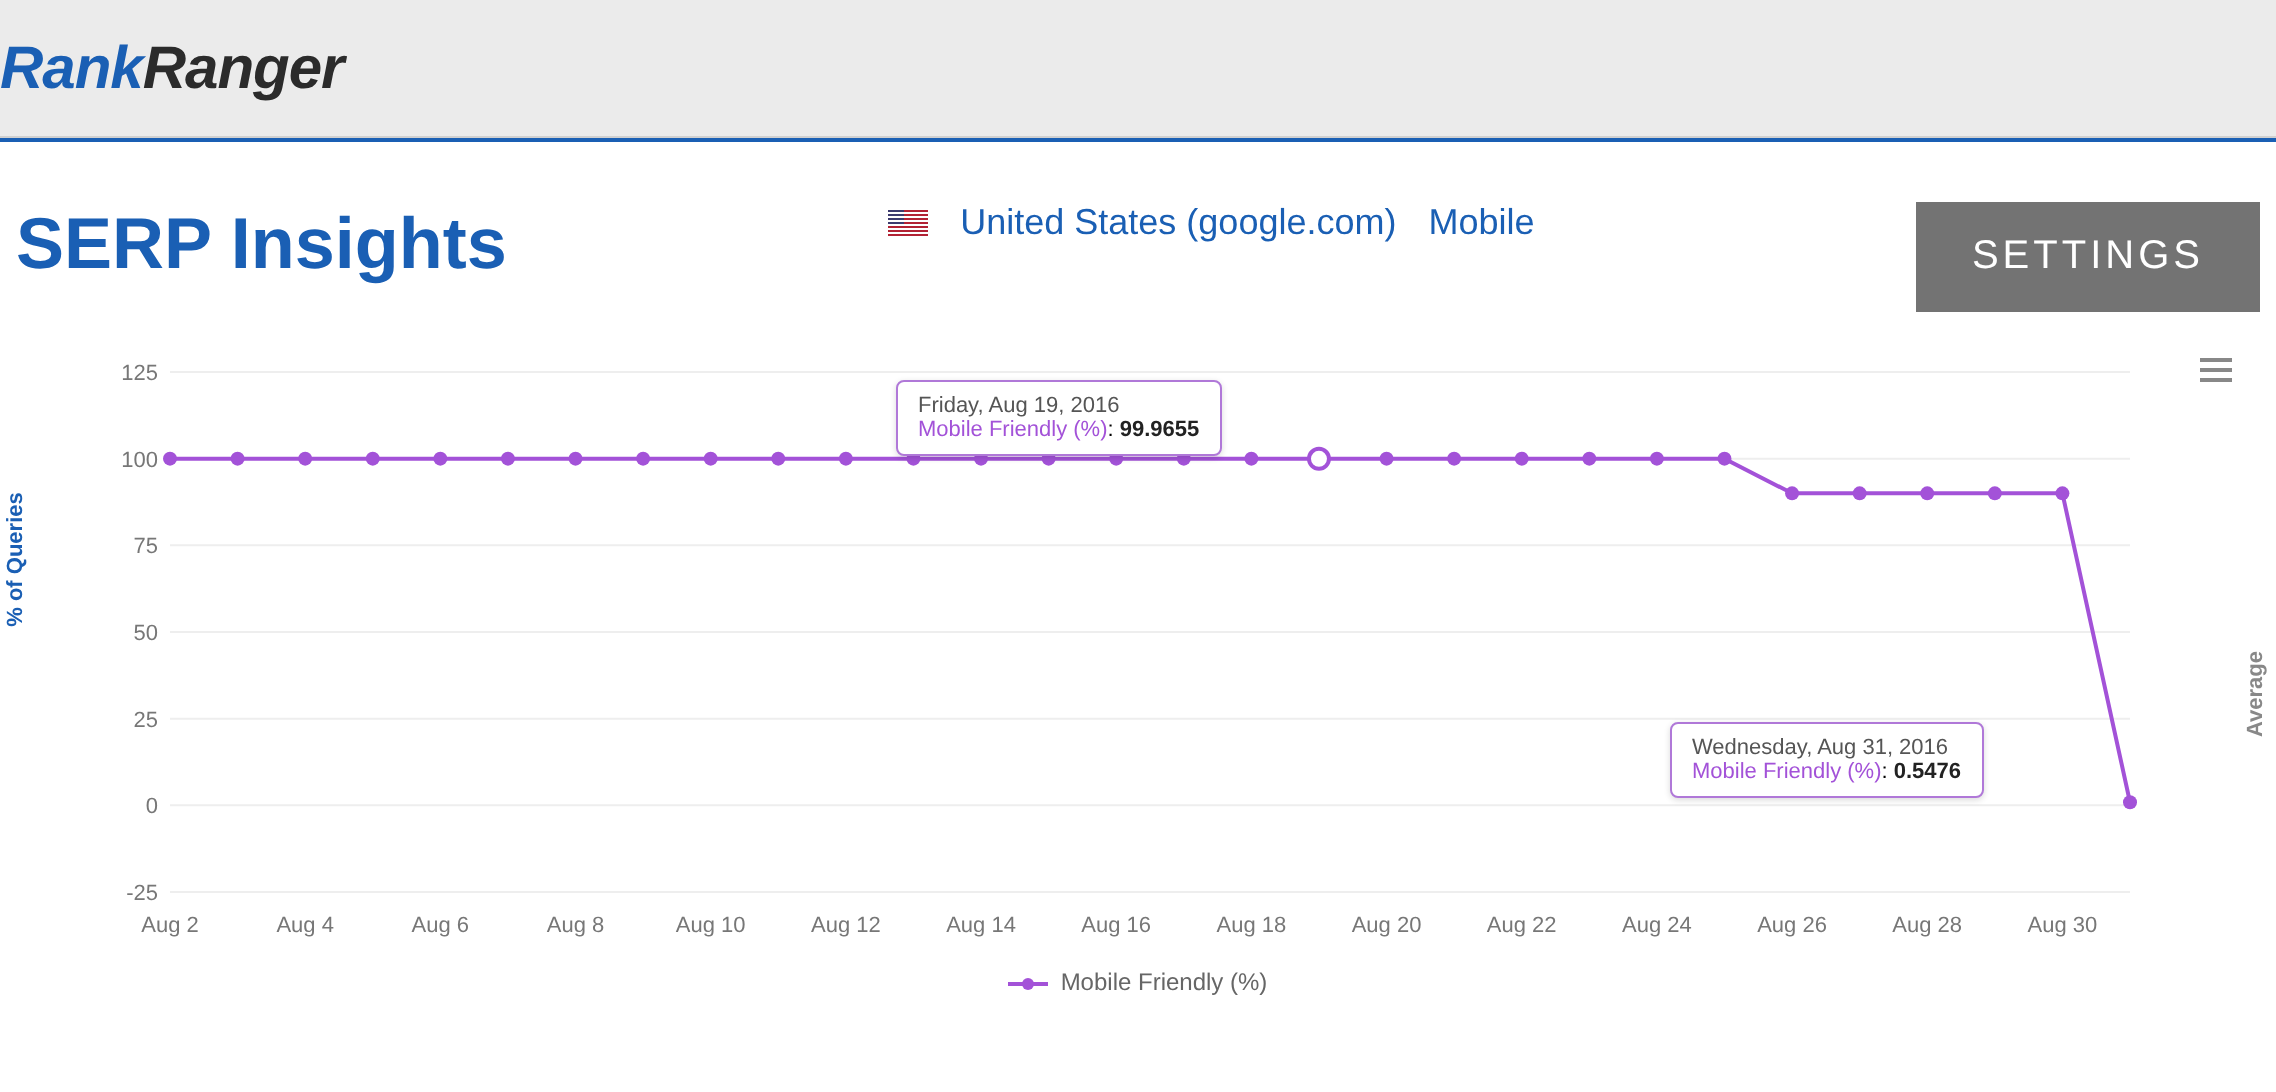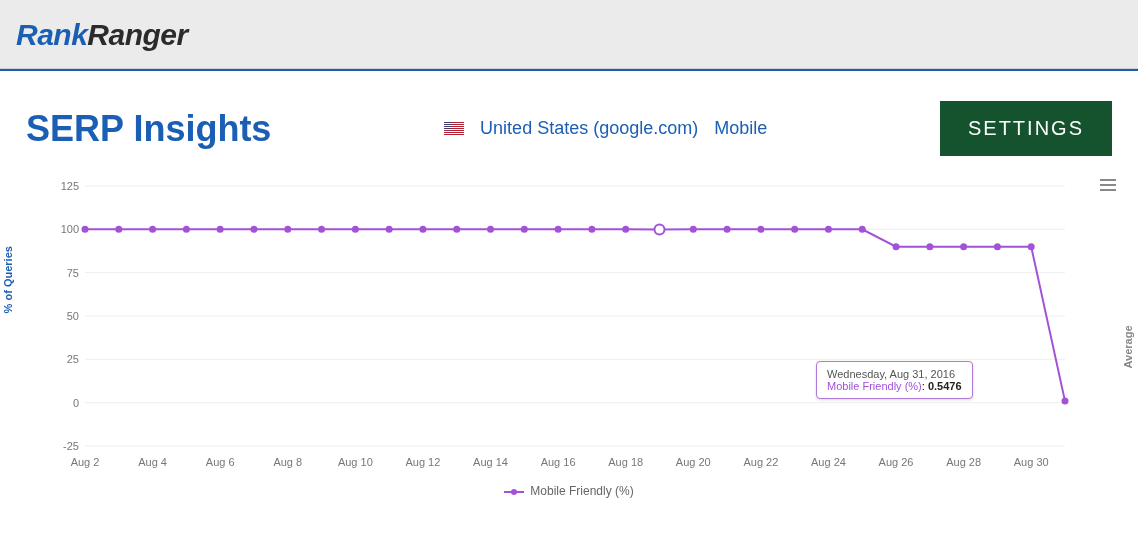--- a/index.html
+++ b/index.html
@@ -1,29 +1,29 @@
 <!DOCTYPE html>
 <html><head>
 <meta charset="utf-8">
 <style>
 *{box-sizing:border-box;margin:0;padding:0}
 body{font-family:-apple-system,BlinkMacSystemFont,"Segoe UI",Arial,sans-serif;background:#fff;width:1138px}
-.header{background:#ebebeb;border-bottom:1px solid #d0d0d0;padding:18px 16px 16px}
+.header{background:#ebebeb;border-bottom:1px solid #d0d0d0;padding:18px 0 16px}
 .logo{font-size:30px;font-weight:700;font-style:italic;letter-spacing:-0.5px}
 .logo-blue{color:#1a5fb4}
 .logo-dark{color:#2b2b2b}
 .blue-rule{height:2px;background:#1a5fb4}
-.title-row{display:flex;align-items:center;padding:30px 26px 10px}
+.title-row{display:flex;align-items:flex-start;padding:30px 8px 10px}
 .title{color:#1a5fb4;font-size:36px;font-weight:700}
 .locale{margin-left:auto;display:flex;align-items:center;gap:16px;color:#1a5fb4;font-size:18px}
 .flag{width:20px;height:13px;display:inline-block;position:relative;background:#b22234}
 .flag::before{content:"";position:absolute;top:0;left:0;width:8px;height:7px;background:#3c3b6e}
 .flag::after{content:"";position:absolute;top:1px;left:0;right:0;height:1px;background:#fff;box-shadow:0 2px 0 #fff,0 4px 0 #fff,0 6px 0 #fff,0 8px 0 #fff,0 10px 0 #fff}
 .mobile{font-weight:400;color:#1a5fb4}
-.settings-btn{margin-left:auto;background:#14532d;color:#fff;border:none;padding:16px 28px;font-size:20px;letter-spacing:2px;font-weight:400;cursor:pointer}
+.settings-btn{margin-left:auto;background:#737373;color:#fff;border:none;padding:16px 28px;font-size:20px;letter-spacing:2px;font-weight:400;cursor:pointer}
 .chart-wrap{position:relative;padding:10px 50px 10px 50px}
 .menu-icon{position:absolute;right:22px;top:10px;cursor:pointer;color:#666}
 .menu-icon div{width:16px;height:2px;background:#888;margin:3px 0}
 .ylabel{position:absolute;left:8px;top:50%;transform:rotate(-90deg) translateX(50%);transform-origin:left center;color:#1a5fb4;font-size:11px;font-weight:700}
 .rlabel{position:absolute;right:10px;top:50%;transform:rotate(-90deg) translateX(50%);transform-origin:right center;color:#888;font-size:11px;font-weight:700}
 svg{display:block}
 .tooltip{position:absolute;background:#fff;border:1px solid #b078d8;border-radius:4px;padding:6px 10px;font-size:11px;box-shadow:0 1px 3px rgba(0,0,0,0.15);white-space:nowrap}
 .tooltip .date{color:#555}
 .tooltip .series{color:#a352d8}
 .tooltip .val{font-weight:700;color:#222}
@@ -119,21 +119,25 @@
       <circle cx="812.2413793103449" cy="53.33333333333332" r="3.5" fill="#a352d8"></circle>
       <circle cx="846.0344827586207" cy="70.66666666666666" r="3.5" fill="#a352d8"></circle>
       <circle cx="879.8275862068965" cy="70.66666666666666" r="3.5" fill="#a352d8"></circle>
       <circle cx="913.6206896551724" cy="70.66666666666666" r="3.5" fill="#a352d8"></circle>
       <circle cx="947.4137931034483" cy="70.66666666666666" r="3.5" fill="#a352d8"></circle>
       <circle cx="981.2068965517242" cy="70.66666666666666" r="3.5" fill="#a352d8"></circle>
       <circle cx="1015" cy="225.12243999999998" r="3.5" fill="#a352d8"></circle>
       <circle cx="609.4827586206897" cy="53.39313333333331" r="5" fill="#fff" stroke="#a352d8" stroke-width="2"></circle>
     </svg>
 
-  <div class="tooltip" id="tt2" style="left:816px;top:195px">
+  <div class="tooltip" id="tt1" style="left:448px;top:24px">
+    <div class="date">Friday, Aug 19, 2016</div>
+    <div><span class="series">Mobile Friendly (%)</span>: <span class="val">99.9655</span></div>
+  </div>
+  <div class="tooltip" id="tt2" style="left:835px;top:195px">
     <div class="date">Wednesday, Aug 31, 2016</div>
     <div><span class="series">Mobile Friendly (%)</span>: <span class="val">0.5476</span></div>
   </div>
 
   <div class="legend">
     <span class="legend-swatch"></span><span>Mobile Friendly (%)</span>
   </div>
 </div>
 
 </body></html>

